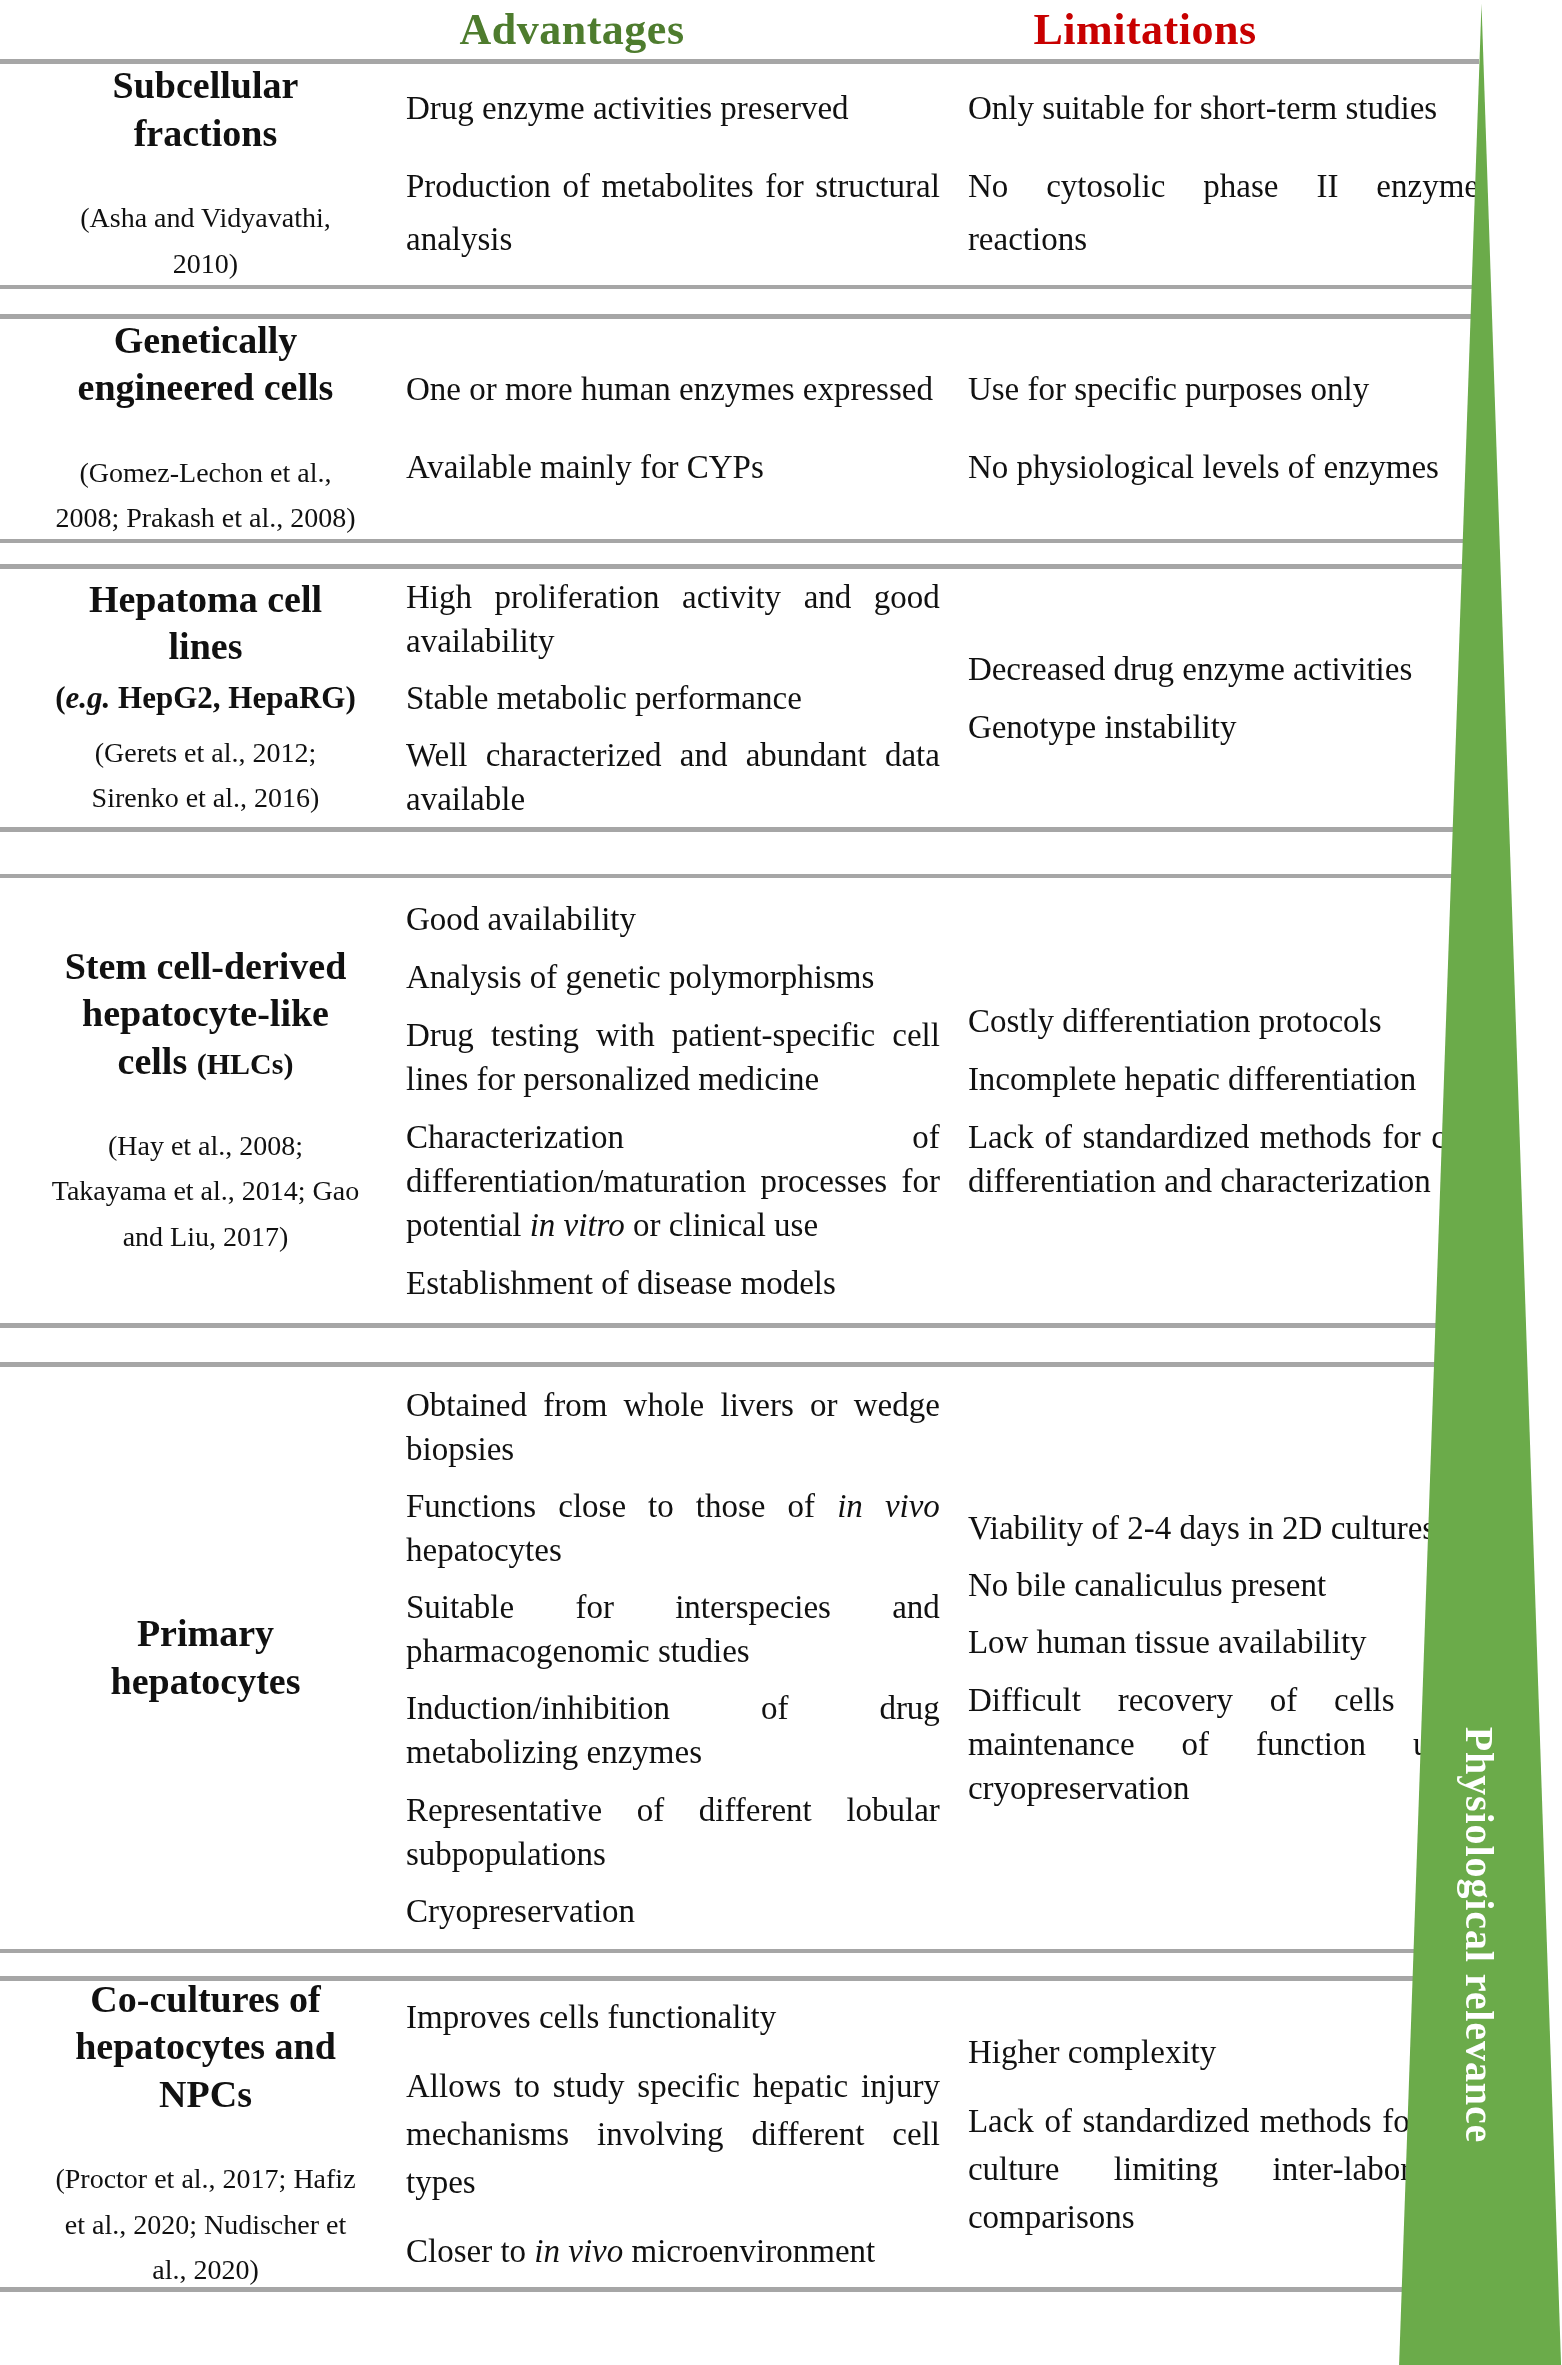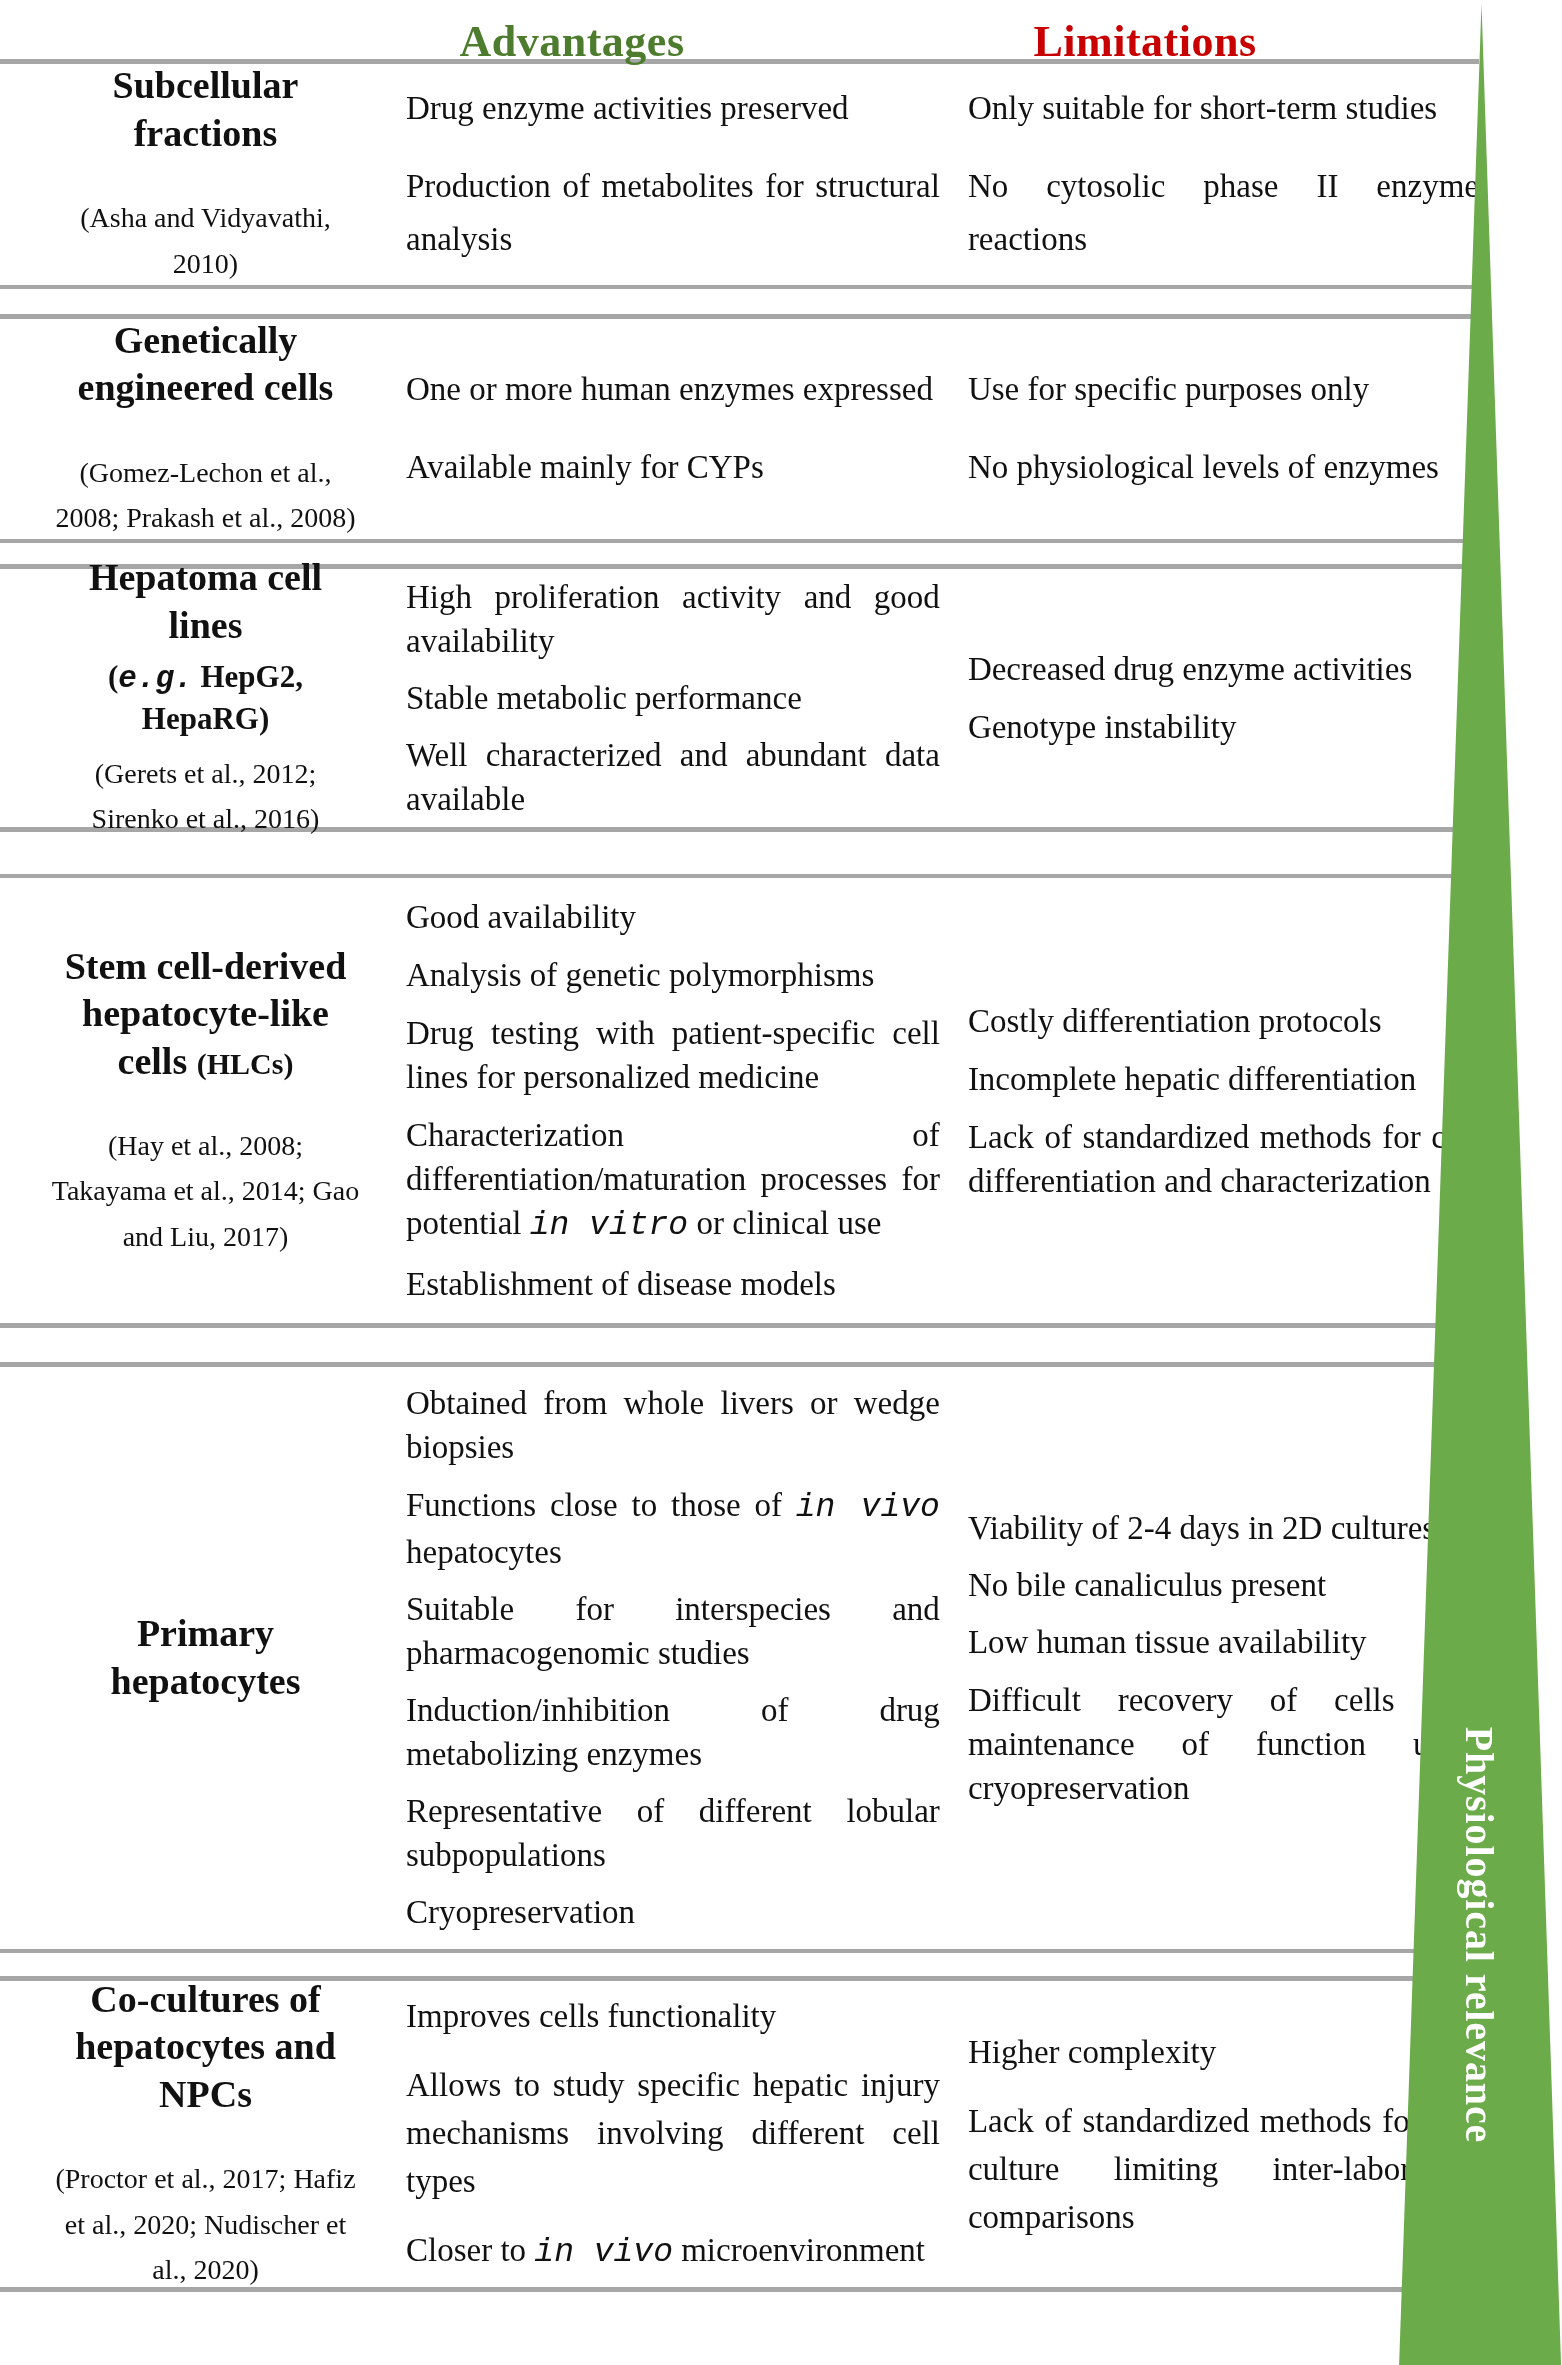--- a/index.html
+++ b/index.html
@@ -14,21 +14,21 @@
   .page{
     position:relative;
     width:1562px;height:2366px;
     background:#ffffff;
     overflow:hidden;
     font-family:"Liberation Serif","DejaVu Serif",serif;
     color:var(--ink);
   }
   
   .hdr{position:relative;height:59px;width:100%;}
-  .hdr-label{position:absolute;top:12px;height:59px;display:flex;align-items:center;justify-content:center;
+  .hdr-label{position:absolute;top:0;height:59px;display:flex;align-items:center;justify-content:center;
     font-size:44px;font-weight:bold;letter-spacing:0.5px;}
   .hdr-adv{left:312px;width:520px;color:var(--adv);}
   .hdr-lim{left:885px;width:520px;color:var(--lim);}
   
   .sep{height:4.7px;width:1479px;background:var(--line);}
   .sepgap{width:1479px;background:#ffffff;}
   
   .row{display:flex;align-items:stretch;width:1479px;}
   .cell{display:flex;flex-direction:column;justify-content:center;}
   .name-cell{width:326px;padding-left:8px;text-align:center;margin-left:40px;}
@@ -65,21 +65,21 @@
   .gap-2{height:42px;}
   .gap-3{height:34px;}
   .gap-4{height:23px;}
   
   .tri-svg{position:absolute;left:1382px;top:0;width:181px;height:2366px;z-index:5;}
   .tri-label{
     position:absolute;left:1479px;top:1935px;z-index:6;
     transform:translate(-50%,-50%) rotate(90deg);
     white-space:nowrap;color:#ffffff;font-size:40px;font-weight:bold;letter-spacing:0.9px;
   }
-  i{font-style:italic;font-family:Liberation Mono, monospace;}
+  i{font-style:italic;}
 </style>
 </head>
 <body>
 
 <div class="page">
 
   <div class="hdr">
     <div class="hdr-label hdr-adv">Advantages</div>
     <div class="hdr-label hdr-lim">Limitations</div>
   </div>

